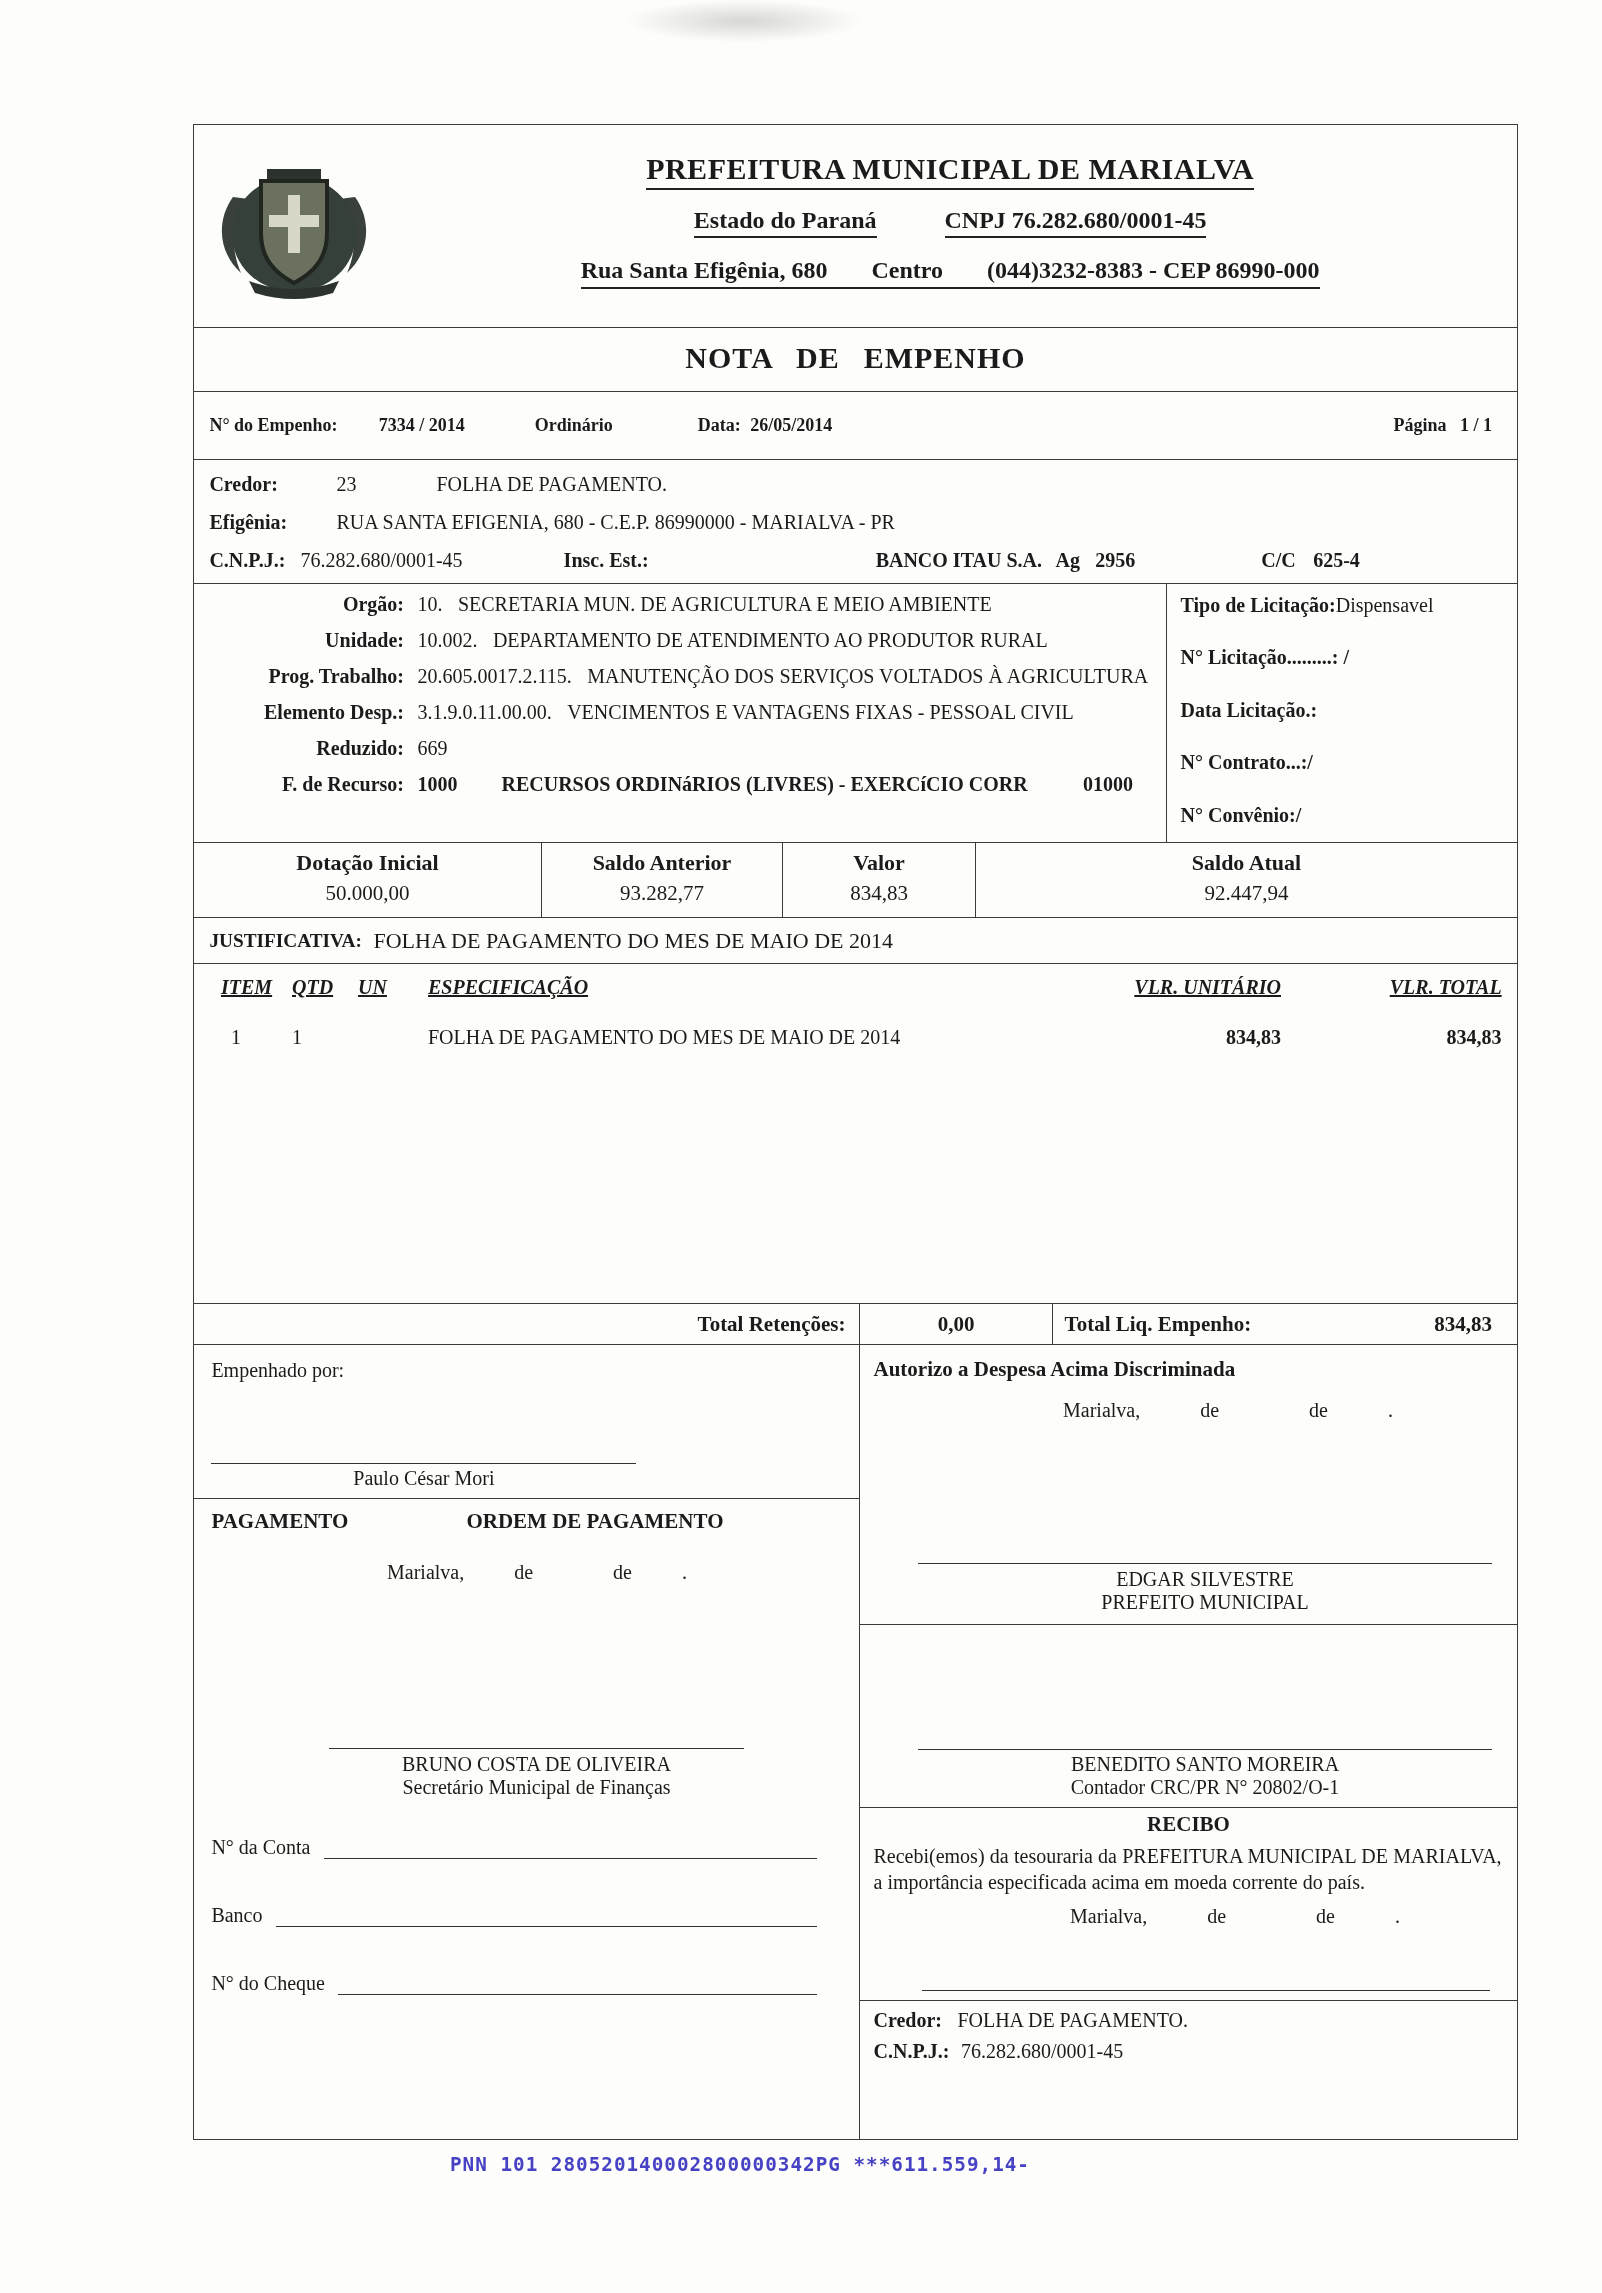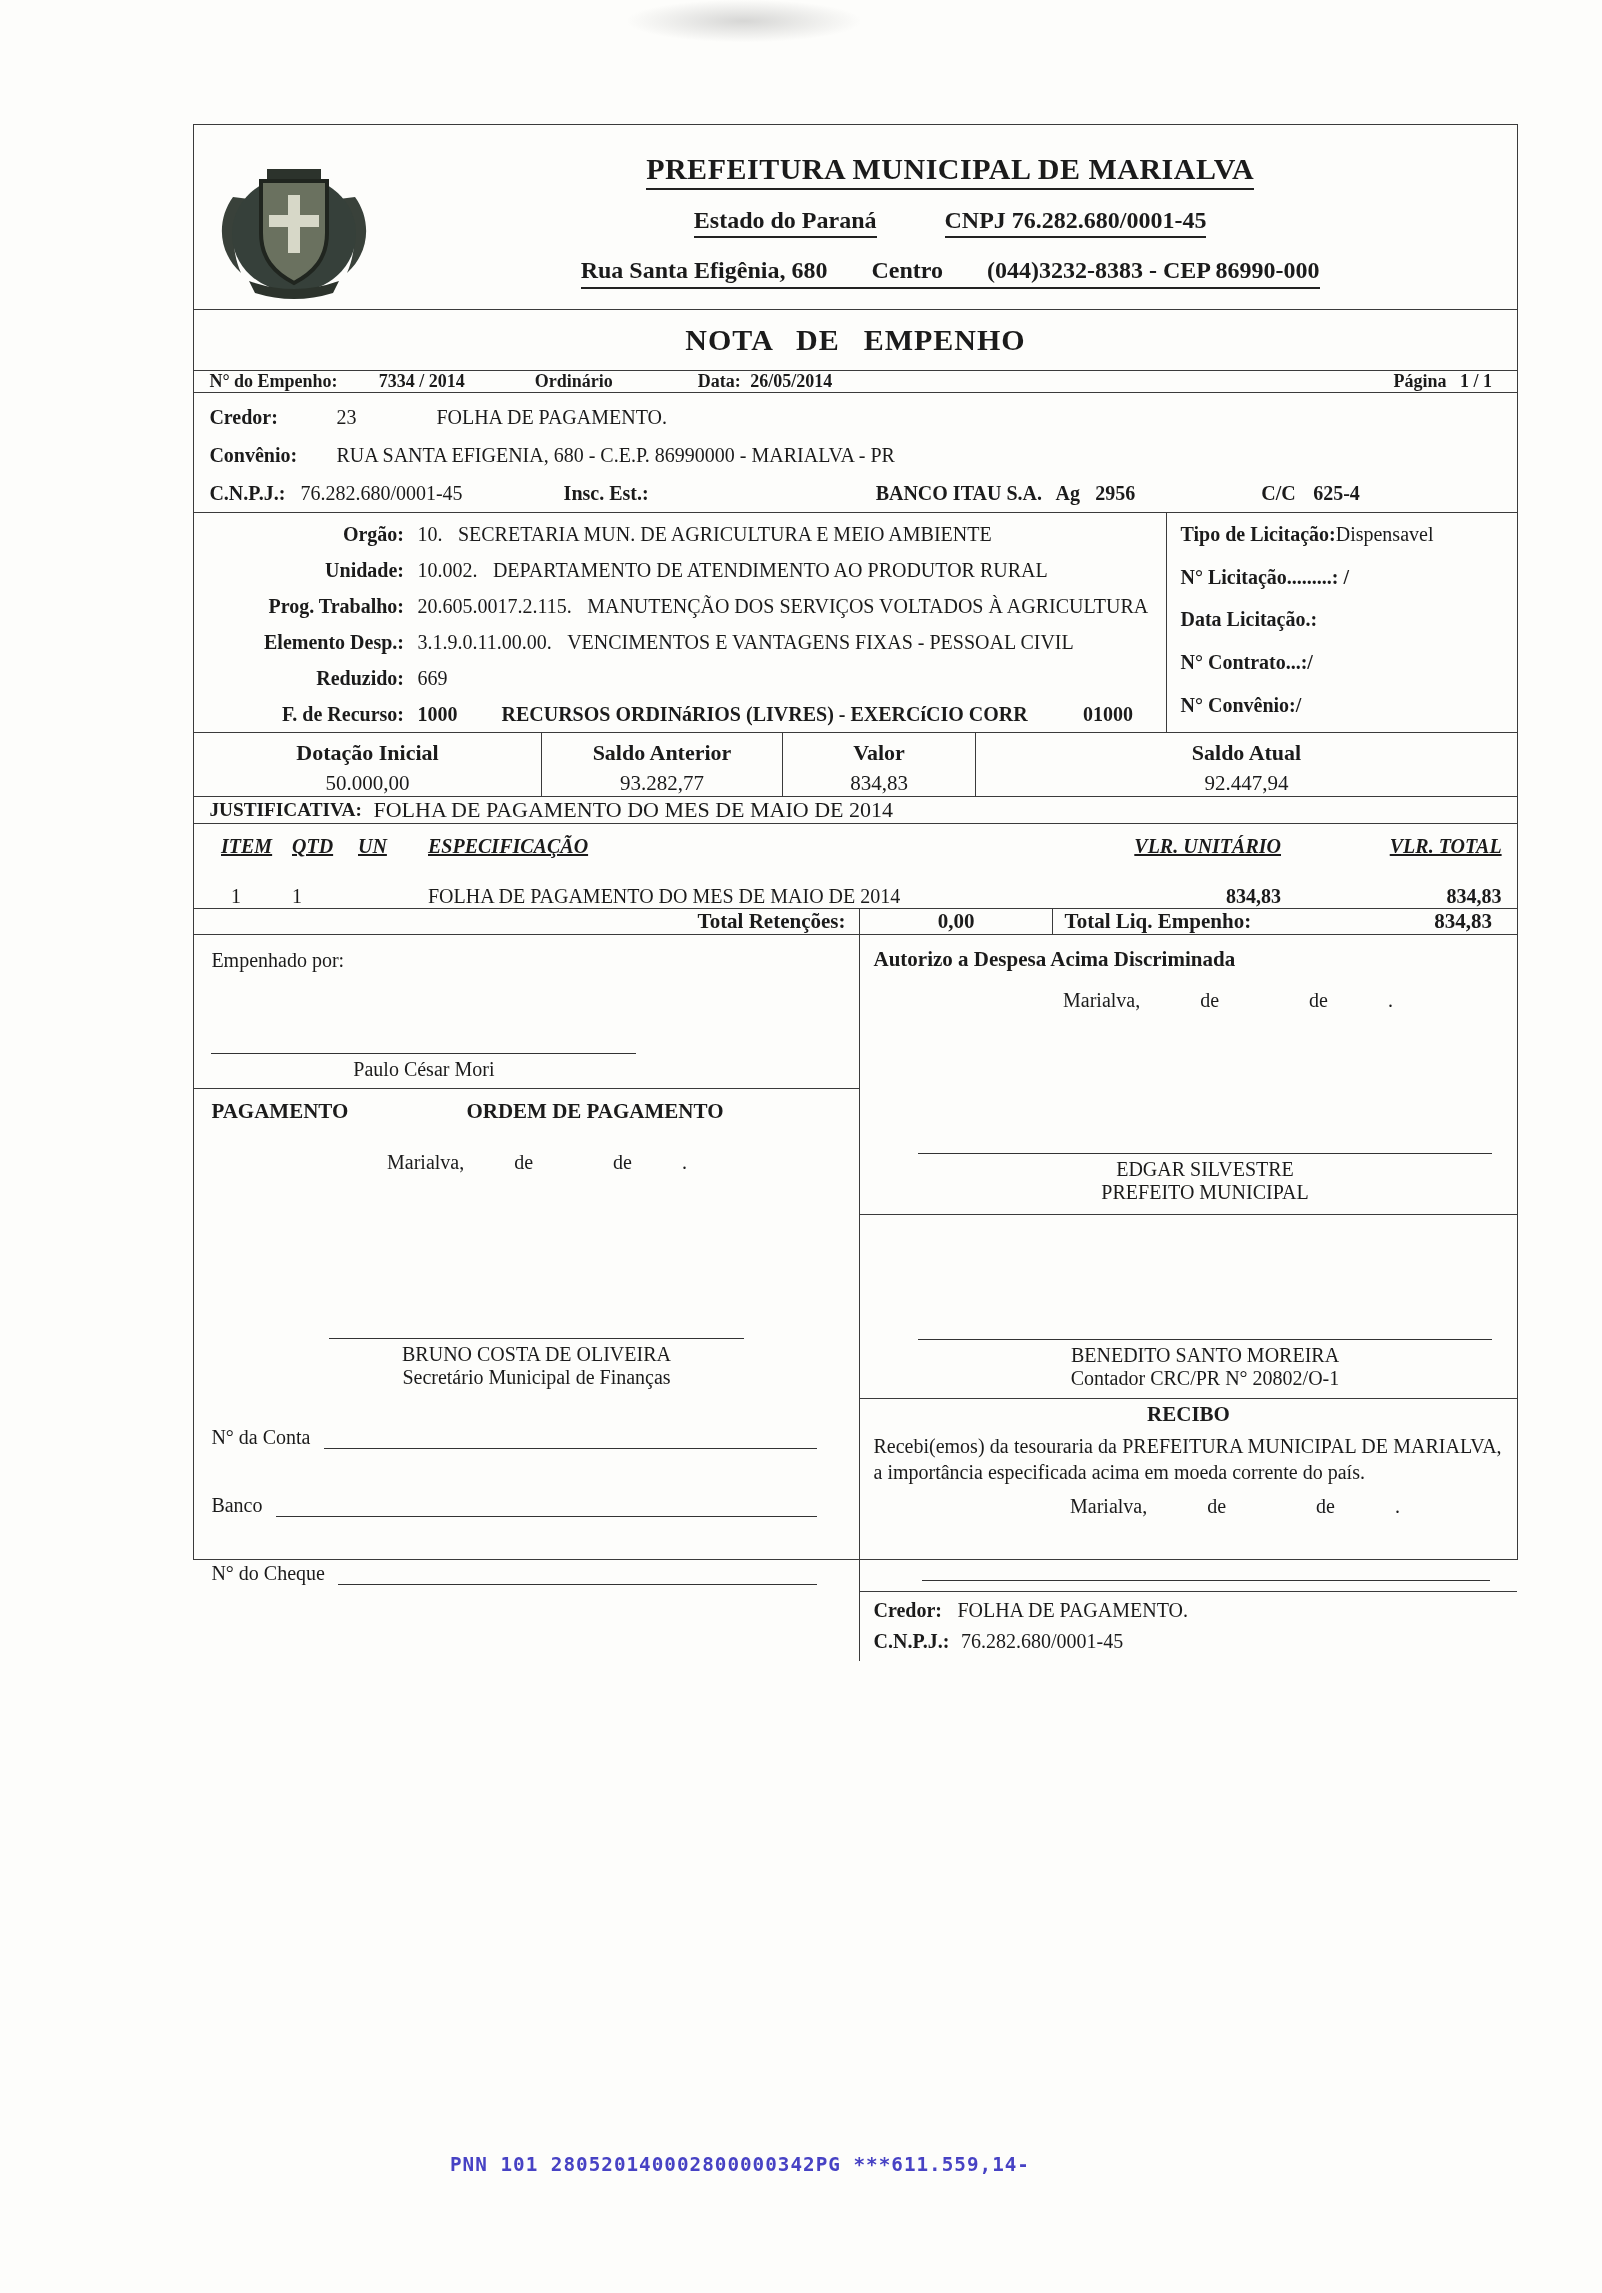--- a/index.html
+++ b/index.html
@@ -10,21 +10,21 @@
     background: #fdfdfb;
     font-family: "Liberation Serif", "DejaVu Serif", serif;
     color: #1b1b1b;
     overflow: hidden;
   }
   .smudge {
     position:absolute; left:628px; top:0; width:232px; height:42px;
     background: radial-gradient(ellipse at center, rgba(125,125,125,.30), rgba(200,200,200,0) 72%);
   }
   .doc {
-    position:absolute; left:193px; top:124px; width:1325px; height:1436px;
+    position:absolute; left:193px; top:124px; width:1325px; height:2016px;
     border:1.9px solid #3b3b3b;
     display:flex; flex-direction:column;
     background:#fdfdfb;
   }
   .sec { border-bottom:1.9px solid #3b3b3b; }
   .sec:last-child { border-bottom:none; }
   .b { font-weight:bold; }
   .pre { white-space:pre; }
 
   
@@ -206,21 +206,21 @@
       <span class="emp-page">1 / 1</span>
     </div>
 
     <div class="sec credor">
       <div class="cr-line">
         <span class="cr-label">Credor:</span>
         <span class="cr-code">23</span>
         <span>FOLHA DE PAGAMENTO.</span>
       </div>
       <div class="cr-line">
-        <span class="cr-label">Convênio:</span>
+        <span class="cr-label">Efigênia:</span>
         <span>RUA SANTA EFIGENIA, 680  -  C.E.P. 86990000  -  MARIALVA  -  PR</span>
       </div>
       <div class="cr-line">
         <span class="cr-label w94">C.N.P.J.:</span>
         <span>76.282.680/0001-45</span>
         <span class="cr-insc">Insc. Est.:</span>
         <span class="cr-banco">BANCO ITAU S.A.</span>
         <span class="cr-ag-l">Ag</span>
         <span class="cr-ag-v">2956</span>
         <span class="cr-cc-l">C/C</span>

